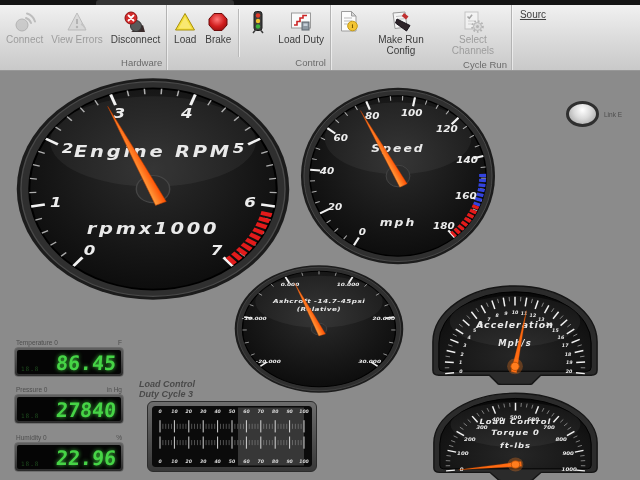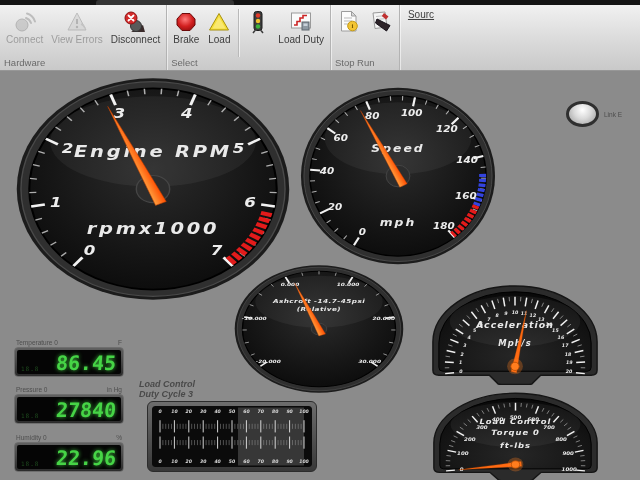--- a/index.html
+++ b/index.html
@@ -7,21 +7,21 @@
          font-family:"Liberation Sans", sans-serif;background:#8b8b8b;}
   
   #topstrip{position:absolute;left:0;top:0;width:640px;height:5px;background:#141414;}
   #topstrip .tab{position:absolute;left:96px;top:0;width:138px;height:5px;background:#343434;border-radius:3px 3px 0 0;}
   
   #ribbon{position:absolute;left:0;top:5px;width:640px;height:65px;
           background:linear-gradient(#f1f1f1,#dadada 55%,#c9c9c9);
           border-bottom:1px solid #979797;display:flex;}
   .tb-group{display:flex;flex-direction:column;border-right:1px solid #b3b3b3;box-shadow:1px 0 0 rgba(255,255,255,.55);}
   .tb-buttons{display:flex;align-items:flex-start;padding:2px 2px 0 2px;flex:1;}
-  .tb-caption{text-align:left;font-size:9.5px;color:#6a6a6a;padding:0 4px 2px 4px;}
+  .tb-caption{text-align:right;font-size:9.5px;color:#6a6a6a;padding:0 4px 2px 4px;}
   .tb-btn{display:flex;flex-direction:column;align-items:center;justify-content:flex-start;
           padding:1px 3px;border-radius:3px;border:1px solid transparent;cursor:default;}
   .tb-btn .ic{height:26px;display:flex;align-items:center;justify-content:center;}
   .tb-btn .lbl{font-size:10px;line-height:1.08;color:#3c3c3c;text-align:center;max-width:64px;}
   .tb-btn.disabled .lbl{color:#9d9d9d;}
   .tb-btn.disabled .ic{opacity:.55;filter:grayscale(70%);}
   .tb-btn.active{background:linear-gradient(#fdeaa6,#f6cf6d);border:1px solid #d8a63c;}
   .mini-sep{width:1px;height:48px;background:#b9b9b9;margin:2px 3px 0 3px;box-shadow:1px 0 0 rgba(255,255,255,.6);}
   #tb-right{flex:1;display:flex;}
   #source-text{font-size:10px;color:#3f3f3f;padding:4px 0 0 8px;text-decoration:underline;}
@@ -98,41 +98,41 @@
         </div>
       </div>
       <div class="tb-caption">Hardware</div>
     </div>
 
     <div class="tb-group">
       <div class="tb-buttons">
         <div class="tb-btn">
           <span class="ic">
             <svg width="24" height="24" viewBox="0 0 24 24">
+              <path d="M12,3.5 L21.5,20 H2.5 Z" fill="#f4de39" stroke="#a8900c"></path>
+              <path d="M12,7 L18.5,18.5 H5.5 Z" fill="#fdf0a0" opacity=".55"></path>
+            </svg>
+            </span>
+          <span class="lbl">Load</span>
+        </div>
+        <div class="tb-btn">
+          <span class="ic">
+            <svg width="24" height="24" viewBox="0 0 24 24">
               <defs>
                   <radialGradient id="red" cx="45%" cy="35%" r="75%">
                 <stop offset="0%" stop-color="#ff7a7a"></stop>
                     <stop offset="55%" stop-color="#d21f1f"></stop>
                     <stop offset="100%" stop-color="#8d0d0d"></stop>
               </radialGradient>
                 </defs>
               <polygon points="8,3.5 16,3.5 21,9 21,15 16,20.5 8,20.5 3,15 3,9" fill="url(#red)" stroke="#6e0a0a"></polygon>
             </svg>
             </span>
           <span class="lbl">Brake</span>
         </div>
-        <div class="tb-btn">
-          <span class="ic">
-            <svg width="24" height="24" viewBox="0 0 24 24">
-              <path d="M12,3.5 L21.5,20 H2.5 Z" fill="#f4de39" stroke="#a8900c"></path>
-              <path d="M12,7 L18.5,18.5 H5.5 Z" fill="#fdf0a0" opacity=".55"></path>
-            </svg>
-            </span>
-          <span class="lbl">Load</span>
-        </div>
         <div class="mini-sep"></div>
         <div class="tb-btn">
           <span class="ic">
             <svg width="24" height="24" viewBox="0 0 24 24">
               <rect x="8" y="1.5" width="8" height="19" rx="2.5" fill="#3c3c3c" stroke="#1e1e1e"></rect>
               <circle cx="12" cy="5.5" r="2.2" fill="#e23a2a"></circle>
               <circle cx="12" cy="11" r="2.2" fill="#f2c32d"></circle>
               <circle cx="12" cy="16.5" r="2.2" fill="#3bb33b"></circle>
               <path d="M9,20.5 L7,23 M15,20.5 L17,23" stroke="#3c3c3c" stroke-width="1.5"></path>
             </svg>
@@ -143,21 +143,21 @@
             <svg width="24" height="24" viewBox="0 0 24 24">
               <rect x="2.5" y="3" width="19" height="15" fill="#fafafa" stroke="#9a9a9a"></rect>
               <polyline points="5,15 8,15 8,11.5 11,11.5 11,8 14,8 14,5.5 18,5.5" fill="none" stroke="#cc2525" stroke-width="1.6"></polyline>
               <rect x="13" y="12" width="7" height="8" fill="#8e99a3" stroke="#5f676e"></rect>
               <rect x="14.5" y="13.5" width="4" height="2.5" fill="#c9d2da"></rect>
             </svg>
             </span>
           <span class="lbl">Load Duty</span>
         </div>
       </div>
-      <div class="tb-caption">Select</div>
+      <div class="tb-caption">Control</div>
     </div>
 
     <div class="tb-group">
       <div class="tb-buttons">
         <div class="tb-btn">
           <span class="ic">
             <svg width="24" height="24" viewBox="0 0 24 24">
               <path d="M4.5,1.5 h10 l4.5,4.5 v15 h-14.5 z" fill="#fcfcfc" stroke="#9d9d9d"></path>
               <path d="M14.5,1.5 l4.5,4.5 h-4.5 z" fill="#d9d9d9" stroke="#9d9d9d"></path>
               <path d="M7,8 h8 M7,11 h8 M7,14 h5" stroke="#b9b9b9" stroke-width="1"></path>
@@ -168,23 +168,37 @@
         </div>
         <div class="tb-btn">
           <span class="ic">
             <svg width="24" height="24" viewBox="0 0 24 24">
               <path d="M4,3 L16,2 L18,17 L6,18.5 Z" fill="#f4f4f4" stroke="#999"></path>
               <path d="M7,6.5 l8,-0.8 M7.5,9.5 l8,-0.8" stroke="#c2c2c2" stroke-width="1"></path>
               <path d="M8,9 L21,15.5 L17.5,21 L6.5,13 Z" fill="#2d2328" stroke="#17121a"></path>
               <path d="M15,3 L19.5,6.5 L17,9.5 L12.8,6 Z" fill="#c03030"></path>
             </svg>
             </span>
+          <span class="lbl">Make Run Config</span>
+        </div>
+        <div class="tb-btn disabled">
+          <span class="ic">
+            <svg width="24" height="24" viewBox="0 0 24 24">
+              <rect x="4" y="2" width="13" height="17" fill="#fafafa" stroke="#a3a3a3"></rect>
+              <path d="M6.5,6.5 l1.8,1.8 l2.8,-3.6" fill="none" stroke="#6f6f6f" stroke-width="1.5"></path>
+              <path d="M7,11 h7 M7,14 h7" stroke="#bbb" stroke-width="1"></path>
+              <circle cx="16.5" cy="16.5" r="4" fill="#d2d2d2" stroke="#8e8e8e"></circle>
+              <circle cx="16.5" cy="16.5" r="5.4" fill="none" stroke="#8e8e8e" stroke-width="1.8" stroke-dasharray="1.7 1.9"></circle>
+              <circle cx="16.5" cy="16.5" r="1.5" fill="#8e8e8e"></circle>
+            </svg>
+            </span>
+          <span class="lbl">Select Channels</span>
         </div>
       </div>
-      <div class="tb-caption">Stop Run</div>
+      <div class="tb-caption">Cycle Run</div>
     </div>
 
     <div id="tb-right">
       <span id="source-text">Sourc</span>
     </div>
   </div>
 
   <div class="gauge" style="left:14px;top:76px;width:278px;height:226px;">
     <svg id="g-rpm" viewBox="0 0 200 200" preserveAspectRatio="none">
         <defs>

